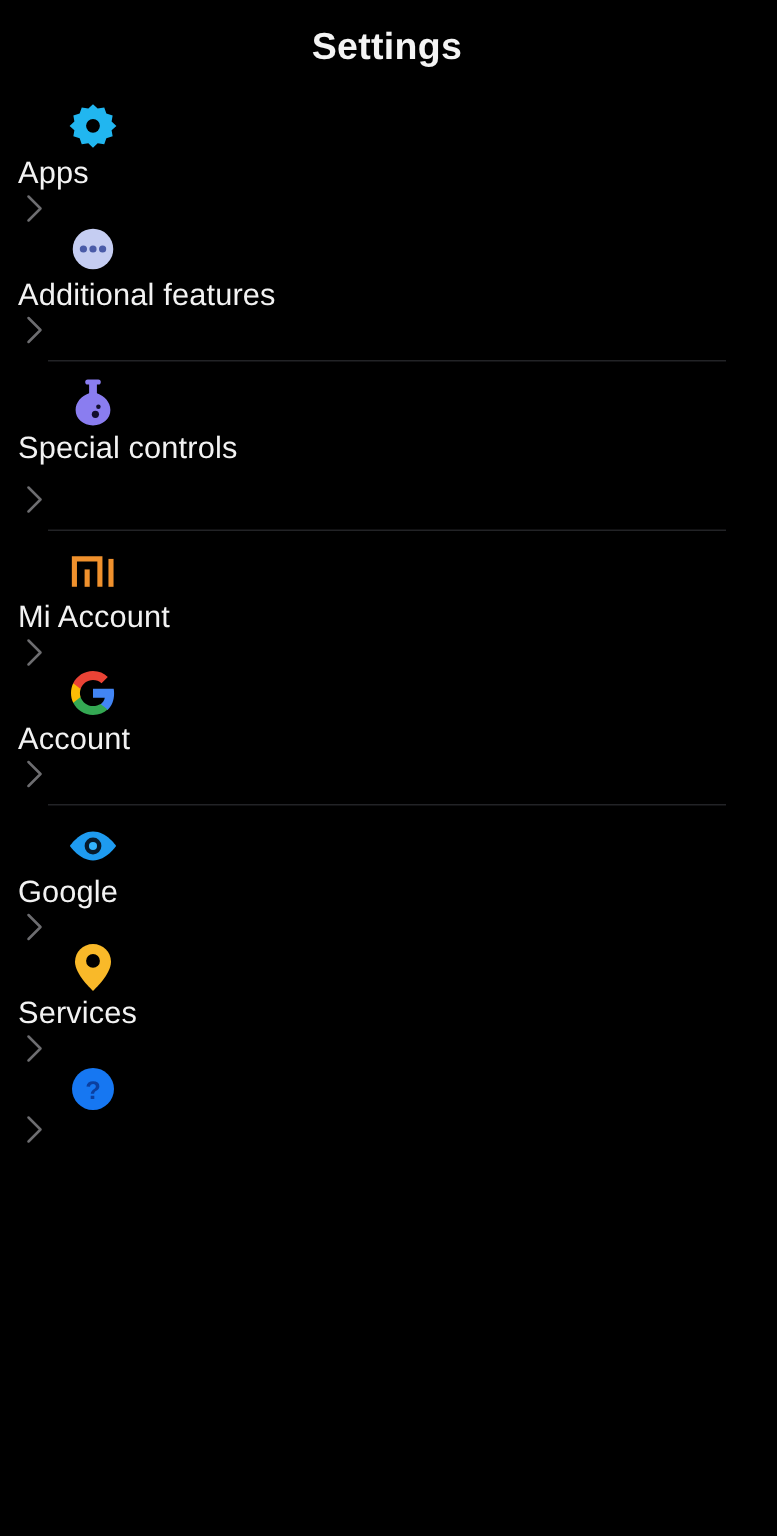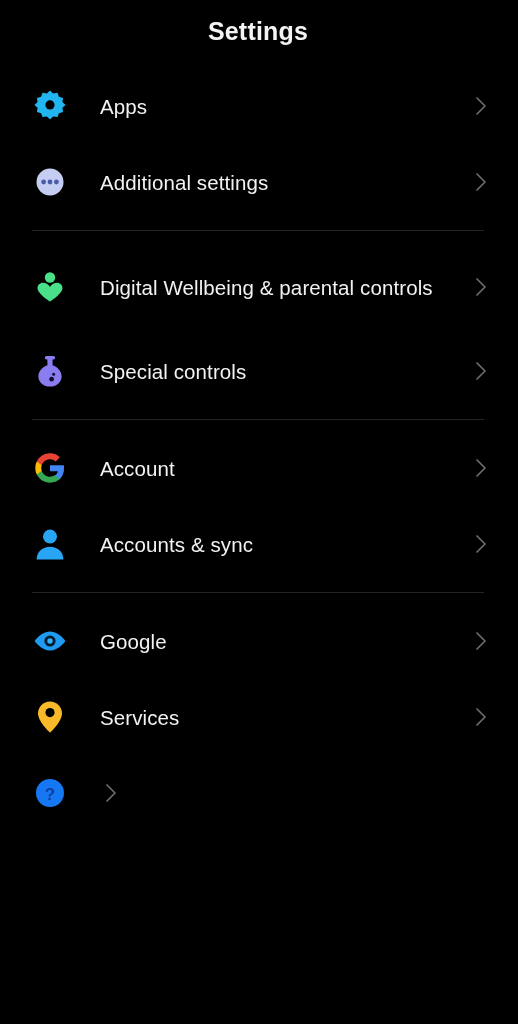--- a/index.html
+++ b/index.html
@@ -31,24 +31,25 @@
 
   
   .group { padding:0; }
   .divider {
     height:1px;
     background:#222326;
     margin:10px 32px 10px 32px;
   }
   .row {
     display:flex;
-    align-items:center;
+    align-items:flex-start;
     min-height:76px;
-    padding:0 24px 0 0;
+    padding:0 24px 0 12px;
     position:relative;
+    flex-direction:column;
   }
   .row-icon {
     width:100px;
     min-width:100px;
     display:flex;
     align-items:center;
     justify-content:center;
   }
   .icon-box {
     width:34px; height:34px;
@@ -110,48 +111,32 @@
       <div class="row-icon">
         <div class="icon-box">
           <svg width="32" height="32" viewBox="0 0 32 32">
             <circle cx="16" cy="16" r="13.5" fill="#c5cdf2"></circle>
             <circle cx="9.6" cy="16" r="2.4" fill="#4a5ba8"></circle>
             <circle cx="16" cy="16" r="2.4" fill="#4a5ba8"></circle>
             <circle cx="22.4" cy="16" r="2.4" fill="#4a5ba8"></circle>
           </svg>
         </div>
       </div>
-      <div class="row-label">Additional settings</div>
+      <div class="row-label">Additional features</div>
       <div class="chevron">
         <svg width="12" height="20" viewBox="0 0 12 20">
             <path d="M2 2 L10 10 L2 18" fill="none" stroke="#6d6d70" stroke-width="1.7" stroke-linecap="round" stroke-linejoin="round"></path>
           </svg>
       </div>
     </div>
   </div>
 
   <div class="divider"></div>
 
   <div class="group group-2">
-    <div class="row">
-      <div class="row-icon">
-        <div class="icon-box">
-          <svg width="32" height="34" viewBox="0 0 32 34">
-            <circle cx="16" cy="7.5" r="5.2" fill="#4ae08a"></circle>
-            <path fill="#4ae08a" d="M16 31.5 C16 31.5 3.5 23.6 3.5 18.2 C3.5 15.1 6 12.8 9 12.8 C11.6 12.8 14.3 14.3 16 16.9 C17.7 14.3 20.4 12.8 23 12.8 C26 12.8 28.5 15.1 28.5 18.2 C28.5 23.6 16 31.5 16 31.5Z"></path>
-          </svg>
-        </div>
-      </div>
-      <div class="row-label">Digital Wellbeing &amp; parental controls</div>
-      <div class="chevron">
-        <svg width="12" height="20" viewBox="0 0 12 20">
-            <path d="M2 2 L10 10 L2 18" fill="none" stroke="#6d6d70" stroke-width="1.7" stroke-linecap="round" stroke-linejoin="round"></path>
-          </svg>
-      </div>
-    </div>
 
     <div class="row">
       <div class="row-icon">
         <div class="icon-box">
           <svg width="30" height="34" viewBox="0 0 30 34">
             <path fill="#8a7df0" d="M11.5 2 H18.5 A1.6 1.6 0 0 1 18.5 5.4 H17.6 V11.2 C22.9 13.1 26.6 17.3 26.6 22.4 C26.6 28.3 21.4 32.6 15 32.6 C8.6 32.6 3.4 28.3 3.4 22.4 C3.4 17.3 7.1 13.1 12.4 11.2 V5.4 H11.5 A1.6 1.6 0 0 1 11.5 2 Z"></path>
             <circle cx="18.6" cy="20.2" r="1.5" fill="#120f2e"></circle>
             <circle cx="16.6" cy="25.2" r="2.4" fill="#120f2e"></circle>
           </svg>
         </div>
@@ -161,56 +146,57 @@
         <svg width="12" height="20" viewBox="0 0 12 20">
             <path d="M2 2 L10 10 L2 18" fill="none" stroke="#6d6d70" stroke-width="1.7" stroke-linecap="round" stroke-linejoin="round"></path>
           </svg>
       </div>
     </div>
   </div>
 
   <div class="divider"></div>
 
   <div class="group">
+    <div class="row">
+      <div class="row-icon">
+        <div class="icon-box">
+          <svg width="32" height="26" viewBox="0 0 32 26">
+            <path fill="none" stroke="#f0912d" stroke-width="3.4" d="M3.6 23.2 V4.6 H20.6 V23.2"></path>
+            <path fill="none" stroke="#f0912d" stroke-width="3.4" d="M12.1 23.2 V11.6"></path>
+            <path fill="none" stroke="#f0912d" stroke-width="3.4" d="M28 4.6 V23.2"></path>
+          </svg>
+        </div>
+      </div>
+      <div class="row-label">Mi Account</div>
+      <div class="chevron">
+        <svg width="12" height="20" viewBox="0 0 12 20">
+            <path d="M2 2 L10 10 L2 18" fill="none" stroke="#6d6d70" stroke-width="1.7" stroke-linecap="round" stroke-linejoin="round"></path>
+          </svg>
+      </div>
+    </div>
 
     <div class="row">
       <div class="row-icon">
         <div class="icon-box">
           <svg width="32" height="32" viewBox="0 0 48 48">
             <path fill="#4285f4" d="M45.1 24.5c0-1.6-.1-3.2-.4-4.7H24v8.9h11.8c-.5 2.8-2.1 5.1-4.4 6.7v5.6h7.1c4.2-3.8 6.6-9.5 6.6-16.5z"></path>
             <path fill="#34a853" d="M24 46c6 0 11-2 14.6-5.4l-7.1-5.6c-2 1.3-4.5 2.1-7.5 2.1-5.8 0-10.7-3.9-12.4-9.1H4.2v5.8C7.8 41.1 15.3 46 24 46z"></path>
             <path fill="#fbbc05" d="M11.6 28c-.4-1.3-.7-2.6-.7-4s.3-2.7.7-4v-5.8H4.2C2.8 17.1 2 20.4 2 24s.8 6.9 2.2 9.8L11.6 28z"></path>
             <path fill="#ea4335" d="M24 10.9c3.3 0 6.2 1.1 8.5 3.3l6.3-6.3C35 4.3 30 2 24 2 15.3 2 7.8 6.9 4.2 14.2L11.6 20c1.7-5.2 6.6-9.1 12.4-9.1z"></path>
           </svg>
         </div>
       </div>
       <div class="row-label">Account</div>
       <div class="chevron">
         <svg width="12" height="20" viewBox="0 0 12 20">
             <path d="M2 2 L10 10 L2 18" fill="none" stroke="#6d6d70" stroke-width="1.7" stroke-linecap="round" stroke-linejoin="round"></path>
           </svg>
       </div>
     </div>
 
-    <div class="row">
-      <div class="row-icon">
-        <div class="icon-box">
-          <svg width="30" height="33" viewBox="0 0 30 33">
-            <circle cx="15" cy="8.6" r="7" fill="#29a5f5"></circle>
-            <path fill="#29a5f5" d="M1.6 31.4 C1.6 23.9 7.6 18.8 15 18.8 C22.4 18.8 28.4 23.9 28.4 31.4 Z"></path>
-          </svg>
-        </div>
-      </div>
-      <div class="row-label">Accounts &amp; sync</div>
-      <div class="chevron">
-        <svg width="12" height="20" viewBox="0 0 12 20">
-            <path d="M2 2 L10 10 L2 18" fill="none" stroke="#6d6d70" stroke-width="1.7" stroke-linecap="round" stroke-linejoin="round"></path>
-          </svg>
-      </div>
-    </div>
   </div>
 
   <div class="divider"></div>
 
   <div class="group">
     <div class="row">
       <div class="row-icon">
         <div class="icon-box">
           <svg width="34" height="24" viewBox="0 0 34 24">
             <path fill="#1e9bf0" d="M17 2.4 C26 2.4 32.4 12 32.4 12 C32.4 12 26 21.6 17 21.6 C8 21.6 1.6 12 1.6 12 C1.6 12 8 2.4 17 2.4 Z"></path>

